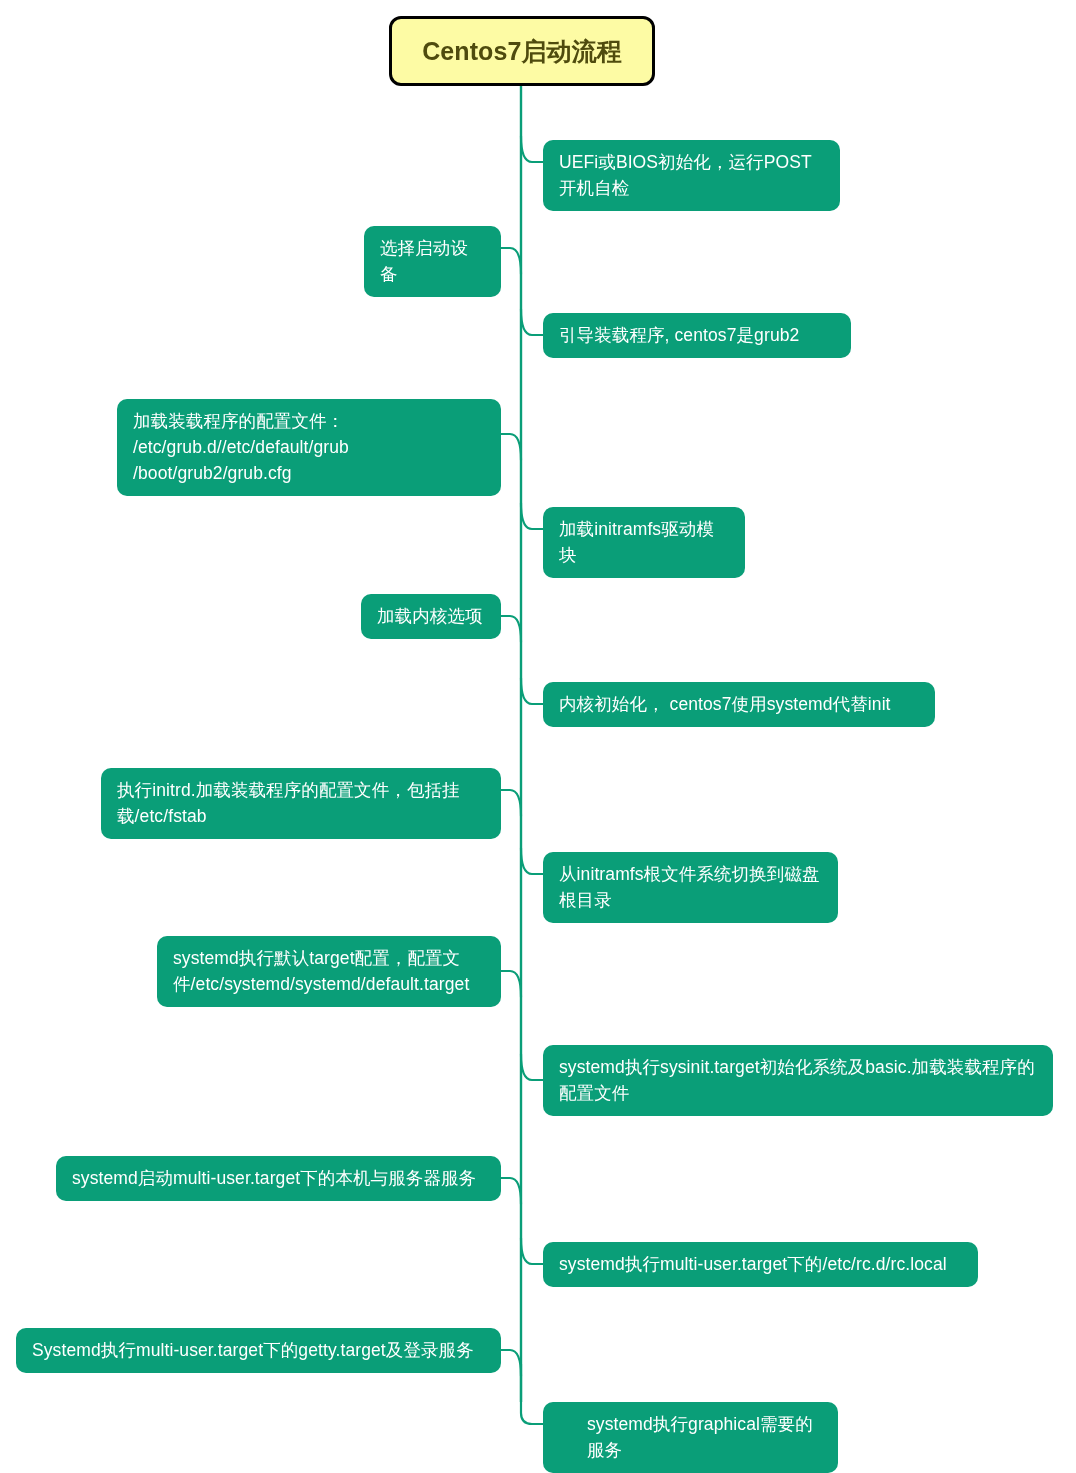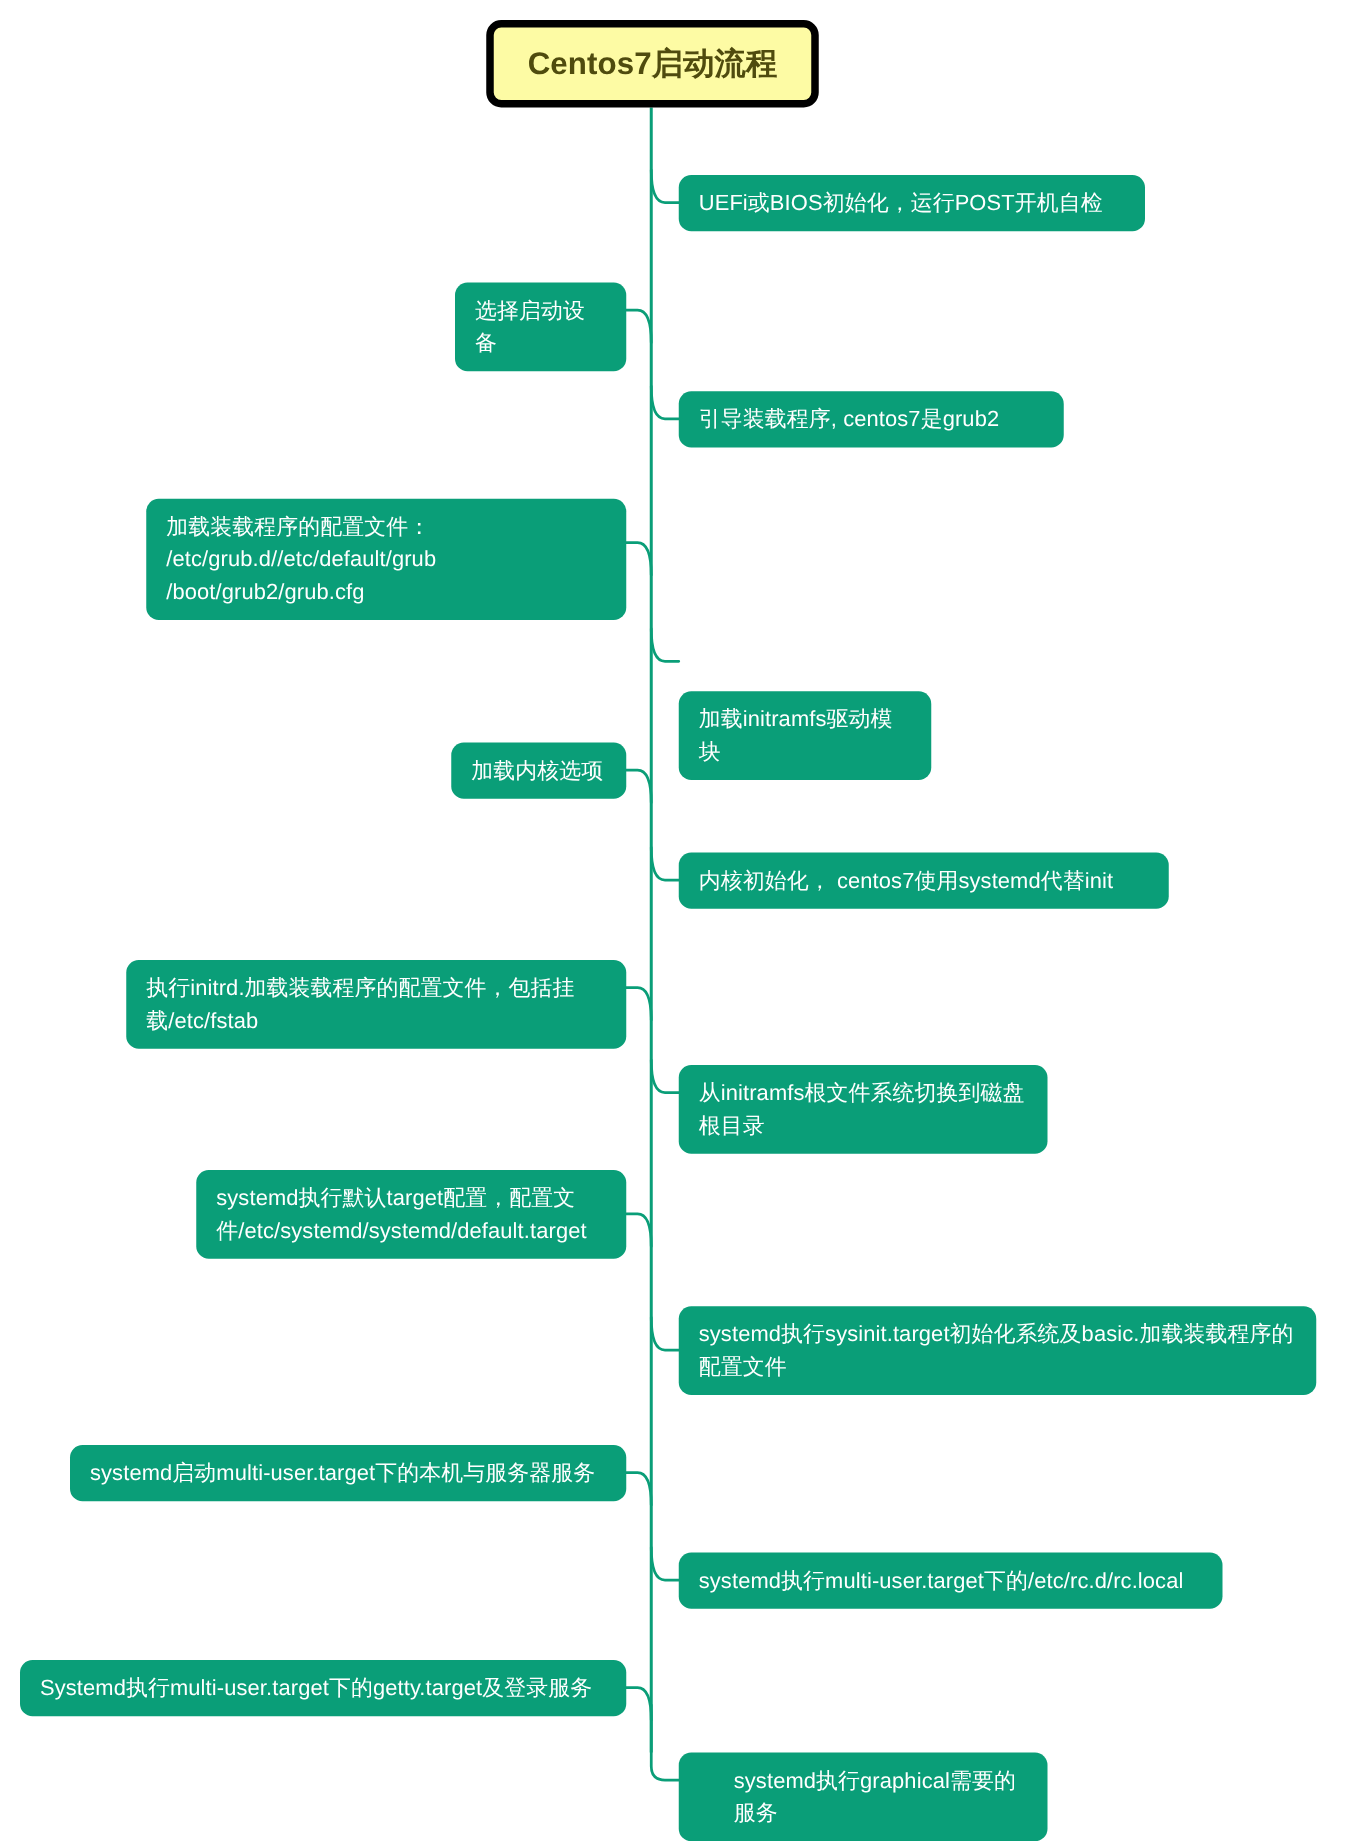--- a/index.html
+++ b/index.html
@@ -36,21 +36,21 @@
     color: #ffffff;
     background: #0a9e78;
     font-size: 17.5px;
     line-height: 26px;
     letter-spacing: 0.1px;
     padding: 9px 16px 10px 16px;
     white-space: pre-wrap;
   }
   .node.root {
     background: #fdfba4;
-    border: 6px solid #000000;
+    border: 3px solid #000000;
     border-radius: 12px;
     color: #4f4b0e;
     font-weight: bold;
     font-size: 25px;
     line-height: 30px;
     justify-content: center;
     text-align: center;
     padding: 8px 18px;
   }
   .node.right { justify-content: flex-start; }
@@ -73,25 +73,25 @@
       <path d="M 521 816 Q 521 790 510 790 L 501 790" stroke="#0a9e78" stroke-width="2.2" fill="none" stroke-linecap="round"></path>
       <path d="M 521 848 Q 521 874 532 874 L 543 874" stroke="#0a9e78" stroke-width="2.2" fill="none" stroke-linecap="round"></path>
       <path d="M 521 997 Q 521 971 510 971 L 501 971" stroke="#0a9e78" stroke-width="2.2" fill="none" stroke-linecap="round"></path>
       <path d="M 521 1054 Q 521 1080 532 1080 L 543 1080" stroke="#0a9e78" stroke-width="2.2" fill="none" stroke-linecap="round"></path>
       <path d="M 521 1204 Q 521 1178 510 1178 L 501 1178" stroke="#0a9e78" stroke-width="2.2" fill="none" stroke-linecap="round"></path>
       <path d="M 521 1238 Q 521 1264 532 1264 L 543 1264" stroke="#0a9e78" stroke-width="2.2" fill="none" stroke-linecap="round"></path>
       <path d="M 521 1376 Q 521 1350 510 1350 L 501 1350" stroke="#0a9e78" stroke-width="2.2" fill="none" stroke-linecap="round"></path>
       <path d="M 521 1364 L 521 1413 Q 521 1424 532 1424 L 543 1424" stroke="#0a9e78" stroke-width="2.2" fill="none" stroke-linecap="round"></path>
     </svg>
 <div class="node root" style="left: 389px; top: 16px; width: 266px; height: 70px;"><span class="node-text">Centos7启动流程</span></div>
-    <div class="node right" style="left: 543px; top: 140px; width: 373px; min-height: 44px;"><span class="node-text">UEFi或BIOS初始化，运行POST开机自检</span></div>
+    <div class="node right" style="left: 543px; top: 140px; width: 297px; min-height: 44px;"><span class="node-text">UEFi或BIOS初始化，运行POST开机自检</span></div>
     <div class="node left" style="left: 364px; top: 226px; width: 137px; min-height: 44px;"><span class="node-text">选择启动设备</span></div>
     <div class="node right" style="left: 543px; top: 313px; width: 308px; min-height: 44px;"><span class="node-text">引导装载程序, centos7是grub2</span></div>
     <div class="node left" style="left: 117px; top: 399px; width: 384px; min-height: 70px;"><span class="node-text">加载装载程序的配置文件： /etc/grub.d//etc/default/grub /boot/grub2/grub.cfg</span></div>
-    <div class="node right" style="left: 543px; top: 507px; width: 202px; min-height: 44px; margin-top: 46px;"><span class="node-text">加载initramfs驱动模块</span></div>
+    <div class="node right" style="left: 543px; top: 507px; width: 202px; min-height: 44px;"><span class="node-text">加载initramfs驱动模块</span></div>
     <div class="node left" style="left: 361px; top: 594px; width: 140px; min-height: 44px;"><span class="node-text">加载内核选项</span></div>
     <div class="node right" style="left: 543px; top: 682px; width: 392px; min-height: 44px;"><span class="node-text">内核初始化， centos7使用systemd代替init</span></div>
     <div class="node left" style="left: 101px; top: 768px; width: 400px; min-height: 44px;"><span class="node-text">执行initrd.加载装载程序的配置文件，包括挂载/etc/fstab</span></div>
     <div class="node right" style="left: 543px; top: 852px; width: 295px; min-height: 44px;"><span class="node-text">从initramfs根文件系统切换到磁盘根目录</span></div>
     <div class="node left" style="left: 157px; top: 936px; width: 344px; min-height: 70px;"><span class="node-text">systemd执行默认target配置，配置文件/etc/systemd/systemd/default.target</span></div>
     <div class="node right" style="left: 543px; top: 1045px; width: 510px; min-height: 70px;"><span class="node-text">systemd执行sysinit.target初始化系统及basic.加载装载程序的配置文件</span></div>
     <div class="node right" style="left: 543px; top: 1242px; width: 435px; min-height: 44px;"><span class="node-text">systemd执行multi-user.target下的/etc/rc.d/rc.local</span></div>
     <div class="node left" style="left: 56px; top: 1156px; width: 445px; min-height: 44px;"><span class="node-text">systemd启动multi-user.target下的本机与服务器服务</span></div>
     <div class="node left" style="left: 16px; top: 1328px; width: 485px; min-height: 44px;"><span class="node-text">Systemd执行multi-user.target下的getty.target及登录服务</span></div>
     <div class="node right" style="left: 543px; top: 1402px; width: 295px; min-height: 44px; padding-left: 44px;"><span class="node-text">systemd执行graphical需要的服务</span></div>

